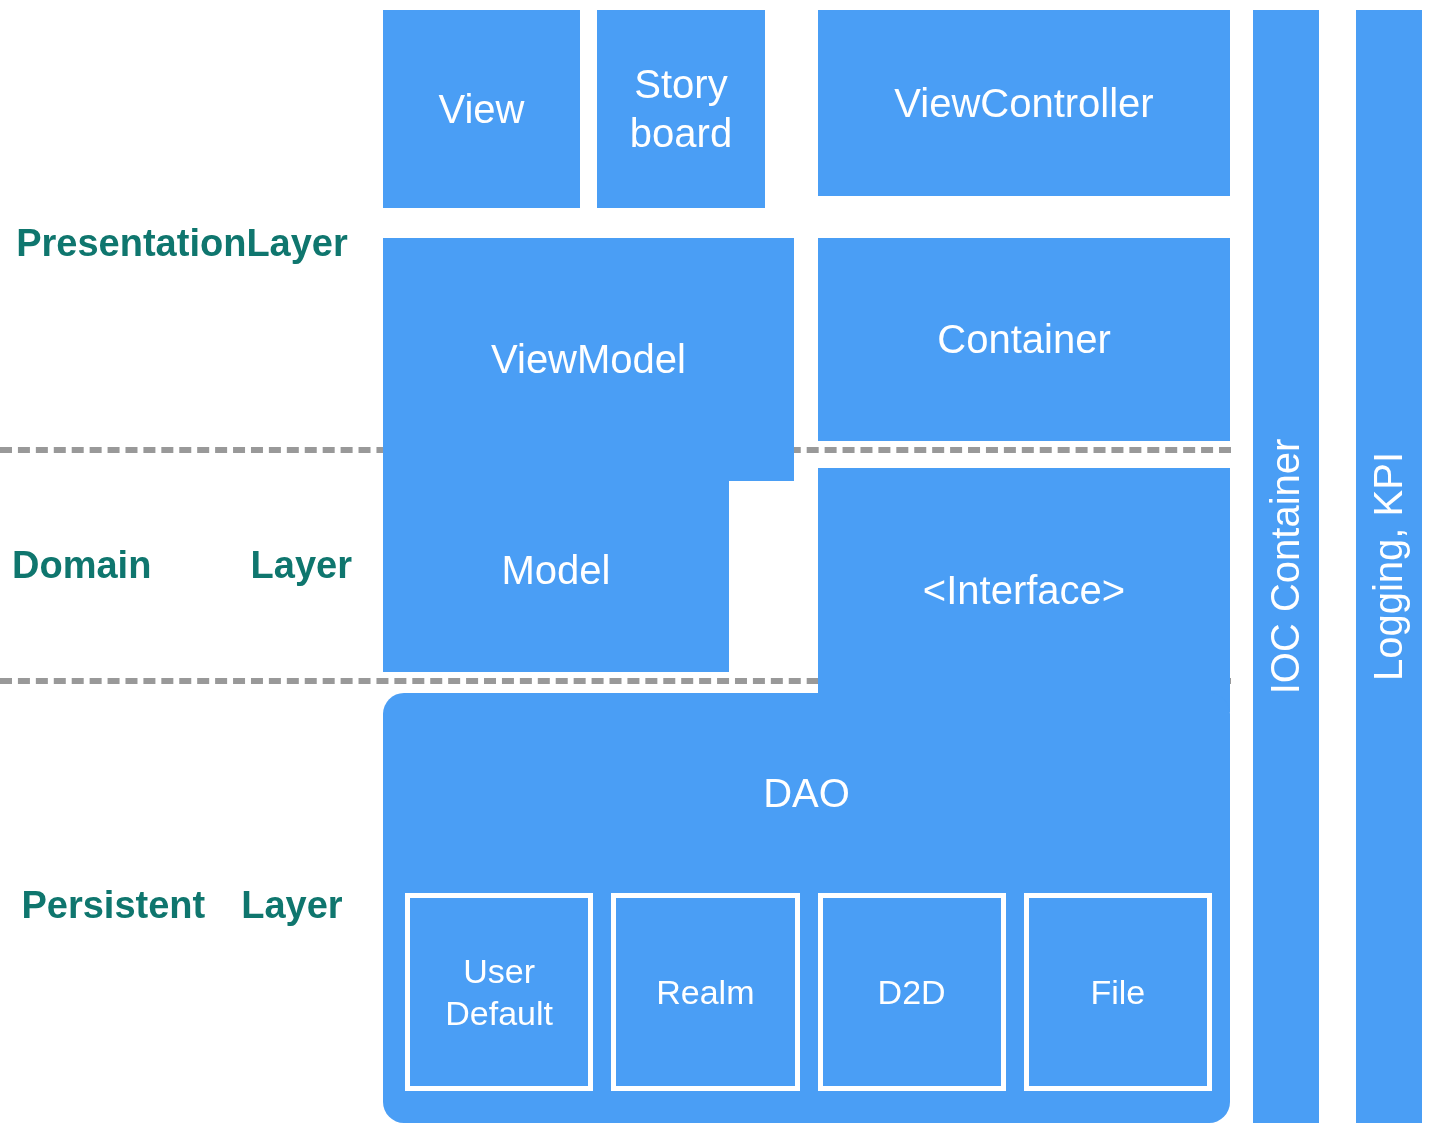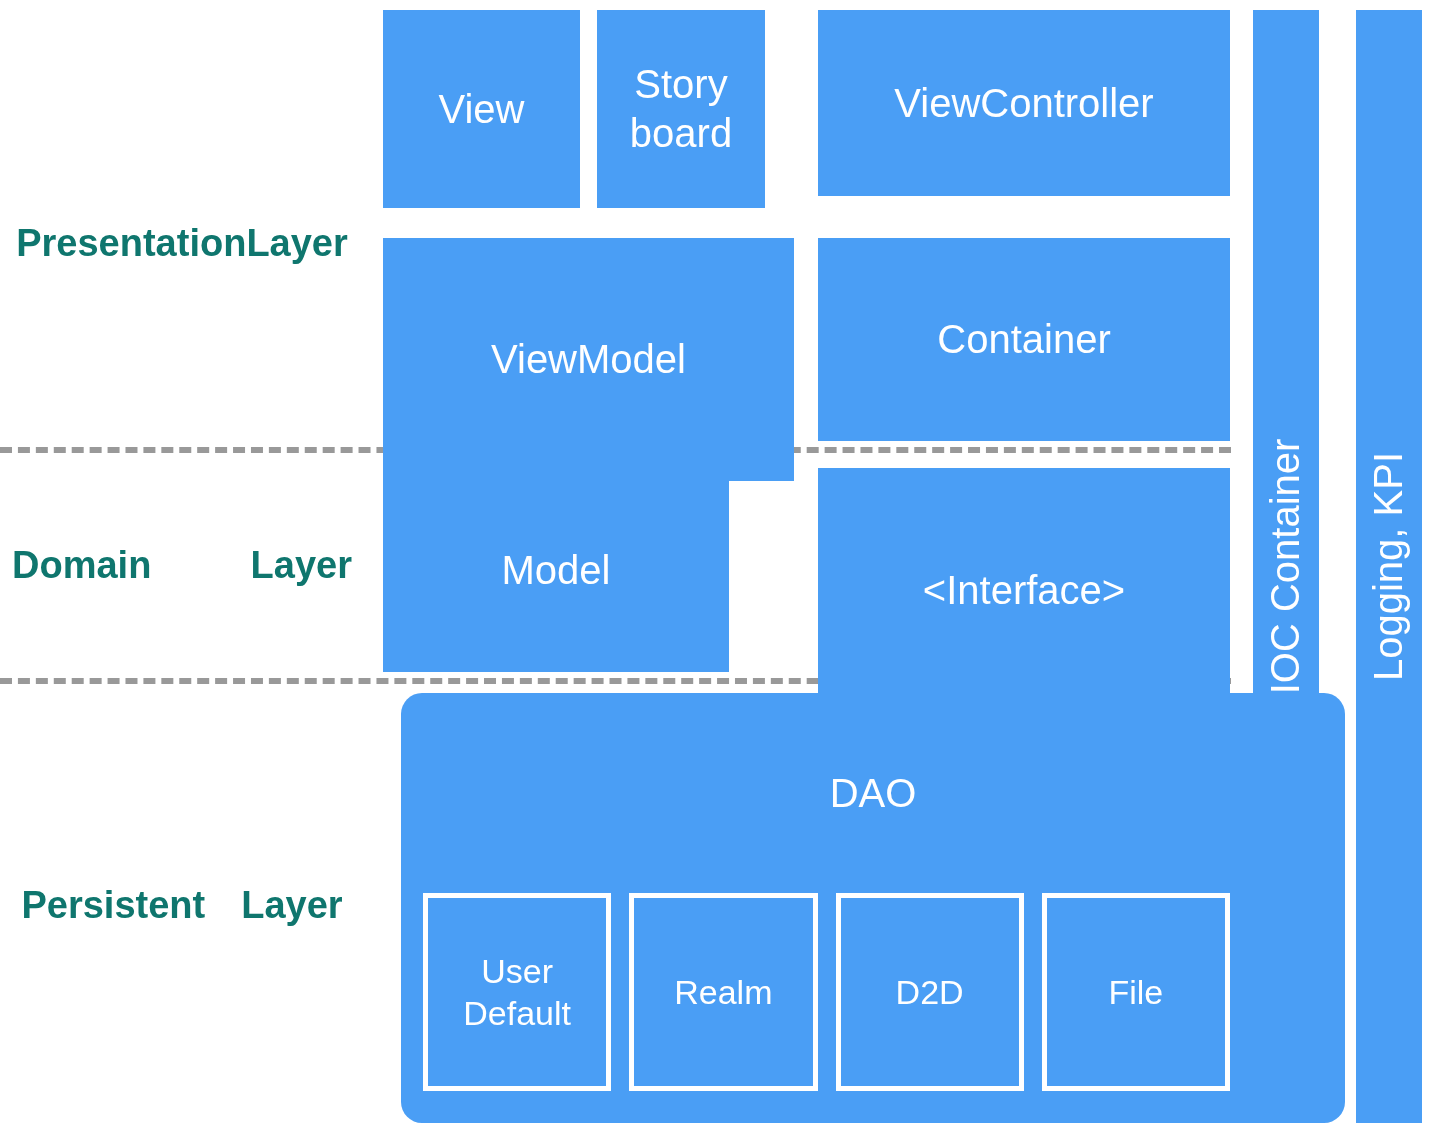--- a/index.html
+++ b/index.html
@@ -72,23 +72,23 @@
   #block-viewcontroller  { left: 818px;  top: 10px;  width: 412px; height: 186px; }
   
   #block-viewmodel       { left: 383px;  top: 238px; width: 411px; height: 243px; }
   #block-navigator       { left: 818px;  top: 238px; width: 412px; height: 203px; }
   
   #block-model           { left: 383px;  top: 468px; width: 346px; height: 204px; }
   #block-interface       { left: 818px;  top: 468px; width: 412px; height: 244px; }
 
   
   #block-dao {
-    left: 401px;
+    left: 383px;
     top: 693px;
-    width: 944px;
+    width: 847px;
     height: 430px;
     display: block;
     border-radius: 21px;
   }
   #dao-title {
     position: absolute;
     left: 0;
     top: 0;
     width: 100%;
     height: 200px;

